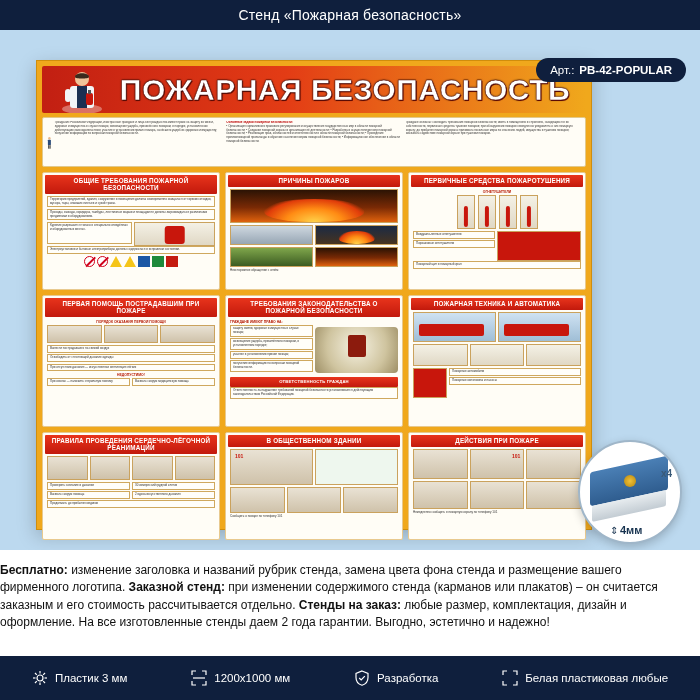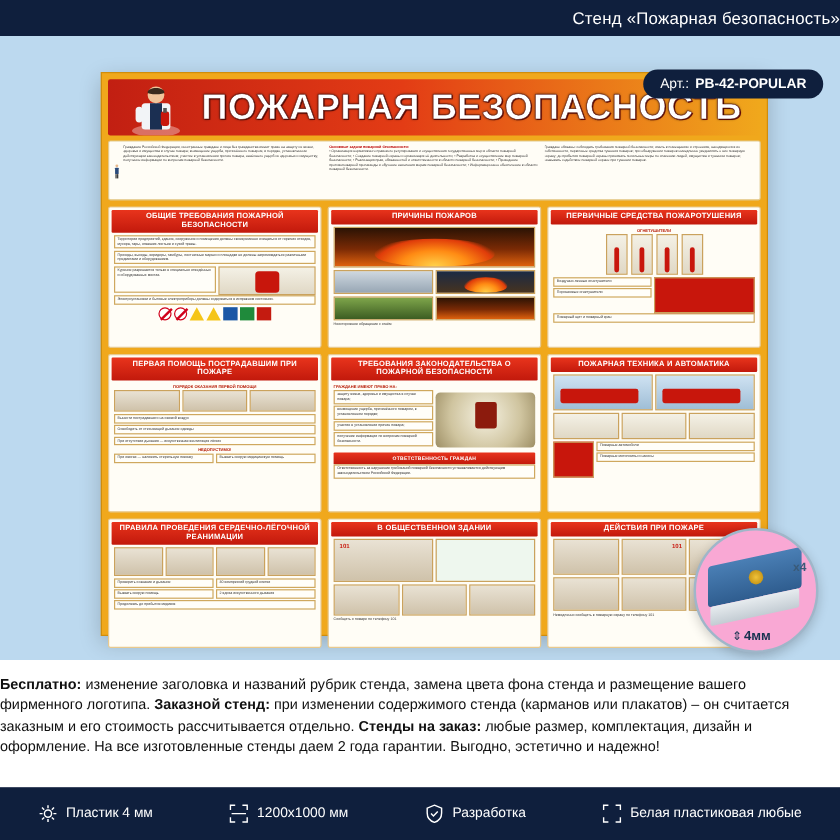--- a/index.html
+++ b/index.html
@@ -8,21 +8,21 @@
     width: 700px; height: 700px;
     font-family: "Liberation Sans", sans-serif;
     background: #ffffff;
     overflow: hidden;
   }
   .page { position: relative; width: 700px; height: 700px; background:#fff; }
 
   
   .topbar {
     height: 30px; background: #0f1f3d; color: #fff;
-    display: flex; align-items: center; justify-content: flex-end;
+    display: flex; align-items: center; justify-content: center;
     font-size: 14px; letter-spacing: .2px;
   }
 
   
   .preview {
     position: relative;
     height: 520px;
     background: #bcd9ef;
     overflow: hidden;
   }
@@ -35,21 +35,20 @@
   .artbadge b { font-weight: bold; }
 
   
   .board {
     position: absolute; left: 36px; top: 30px;
     width: 556px; height: 470px;
     background: #f0a81c;
     border: 1px solid #d08d0c;
     box-shadow: 0 6px 18px rgba(0,0,0,.22);
     padding: 5px;
-    margin-left: 48px;
   }
   .board-inner { position: relative; width: 100%; height: 100%; }
 
   
   .banner {
     position: relative; height: 47px;
     background: linear-gradient(90deg,#c21f12 0%, #e33c15 45%, #f0a81c 100%);
     border-radius: 2px;
     display: flex; align-items: center; justify-content: center;
     overflow: hidden;
@@ -147,21 +146,21 @@
   }
 
   
   .wide { margin-top:5px; display:grid; grid-template-columns: 1fr 1fr 1fr; gap:5px; }
   .wide .card { height: 108px; }
 
   
   .washer {
     position:absolute; right: 18px; bottom: 6px;
     width: 104px; height: 104px; border-radius:50%;
-    background:#f9a8d4; border:2px solid #9fb6c9; z-index:30;
+    background:#ffffff; border:2px solid #9fb6c9; z-index:30;
     box-shadow:0 3px 10px rgba(0,0,0,.2);
     overflow:hidden;
   }
   .washer .plate {
     position:absolute; left:10px; top:22px; width:78px; height:34px;
     background:linear-gradient(180deg,#4a7fb5,#2f5d8f);
     transform: skewY(-12deg);
     border-radius:3px;
   }
   .washer .plate2 {
@@ -486,21 +485,21 @@
           <line x1="8" y1="1" x2="8" y2="3.5"></line>
             <line x1="8" y1="12.5" x2="8" y2="15"></line>
           <line x1="1" y1="8" x2="3.5" y2="8"></line>
             <line x1="12.5" y1="8" x2="15" y2="8"></line>
           <line x1="3" y1="3" x2="4.8" y2="4.8"></line>
             <line x1="11.2" y1="11.2" x2="13" y2="13"></line>
           <line x1="13" y1="3" x2="11.2" y2="4.8"></line>
             <line x1="4.8" y1="11.2" x2="3" y2="13"></line>
         </g>
       </svg>
-      <span>Пластик 4 мм</span>
+      <span>Пластик 3 мм</span>
     </div>
     <div class="fitem">
       <svg width="16" height="16" viewBox="0 0 16 16">
         <g stroke="#fff" stroke-width="1.2" fill="none">
           <path d="M1 5V1h4"></path>
             <path d="M15 5V1h-4"></path>
             <path d="M1 11v4h4"></path>
             <path d="M15 11v4h-4"></path>
           <line x1="2" y1="8" x2="14" y2="8"></line>
         </g>

